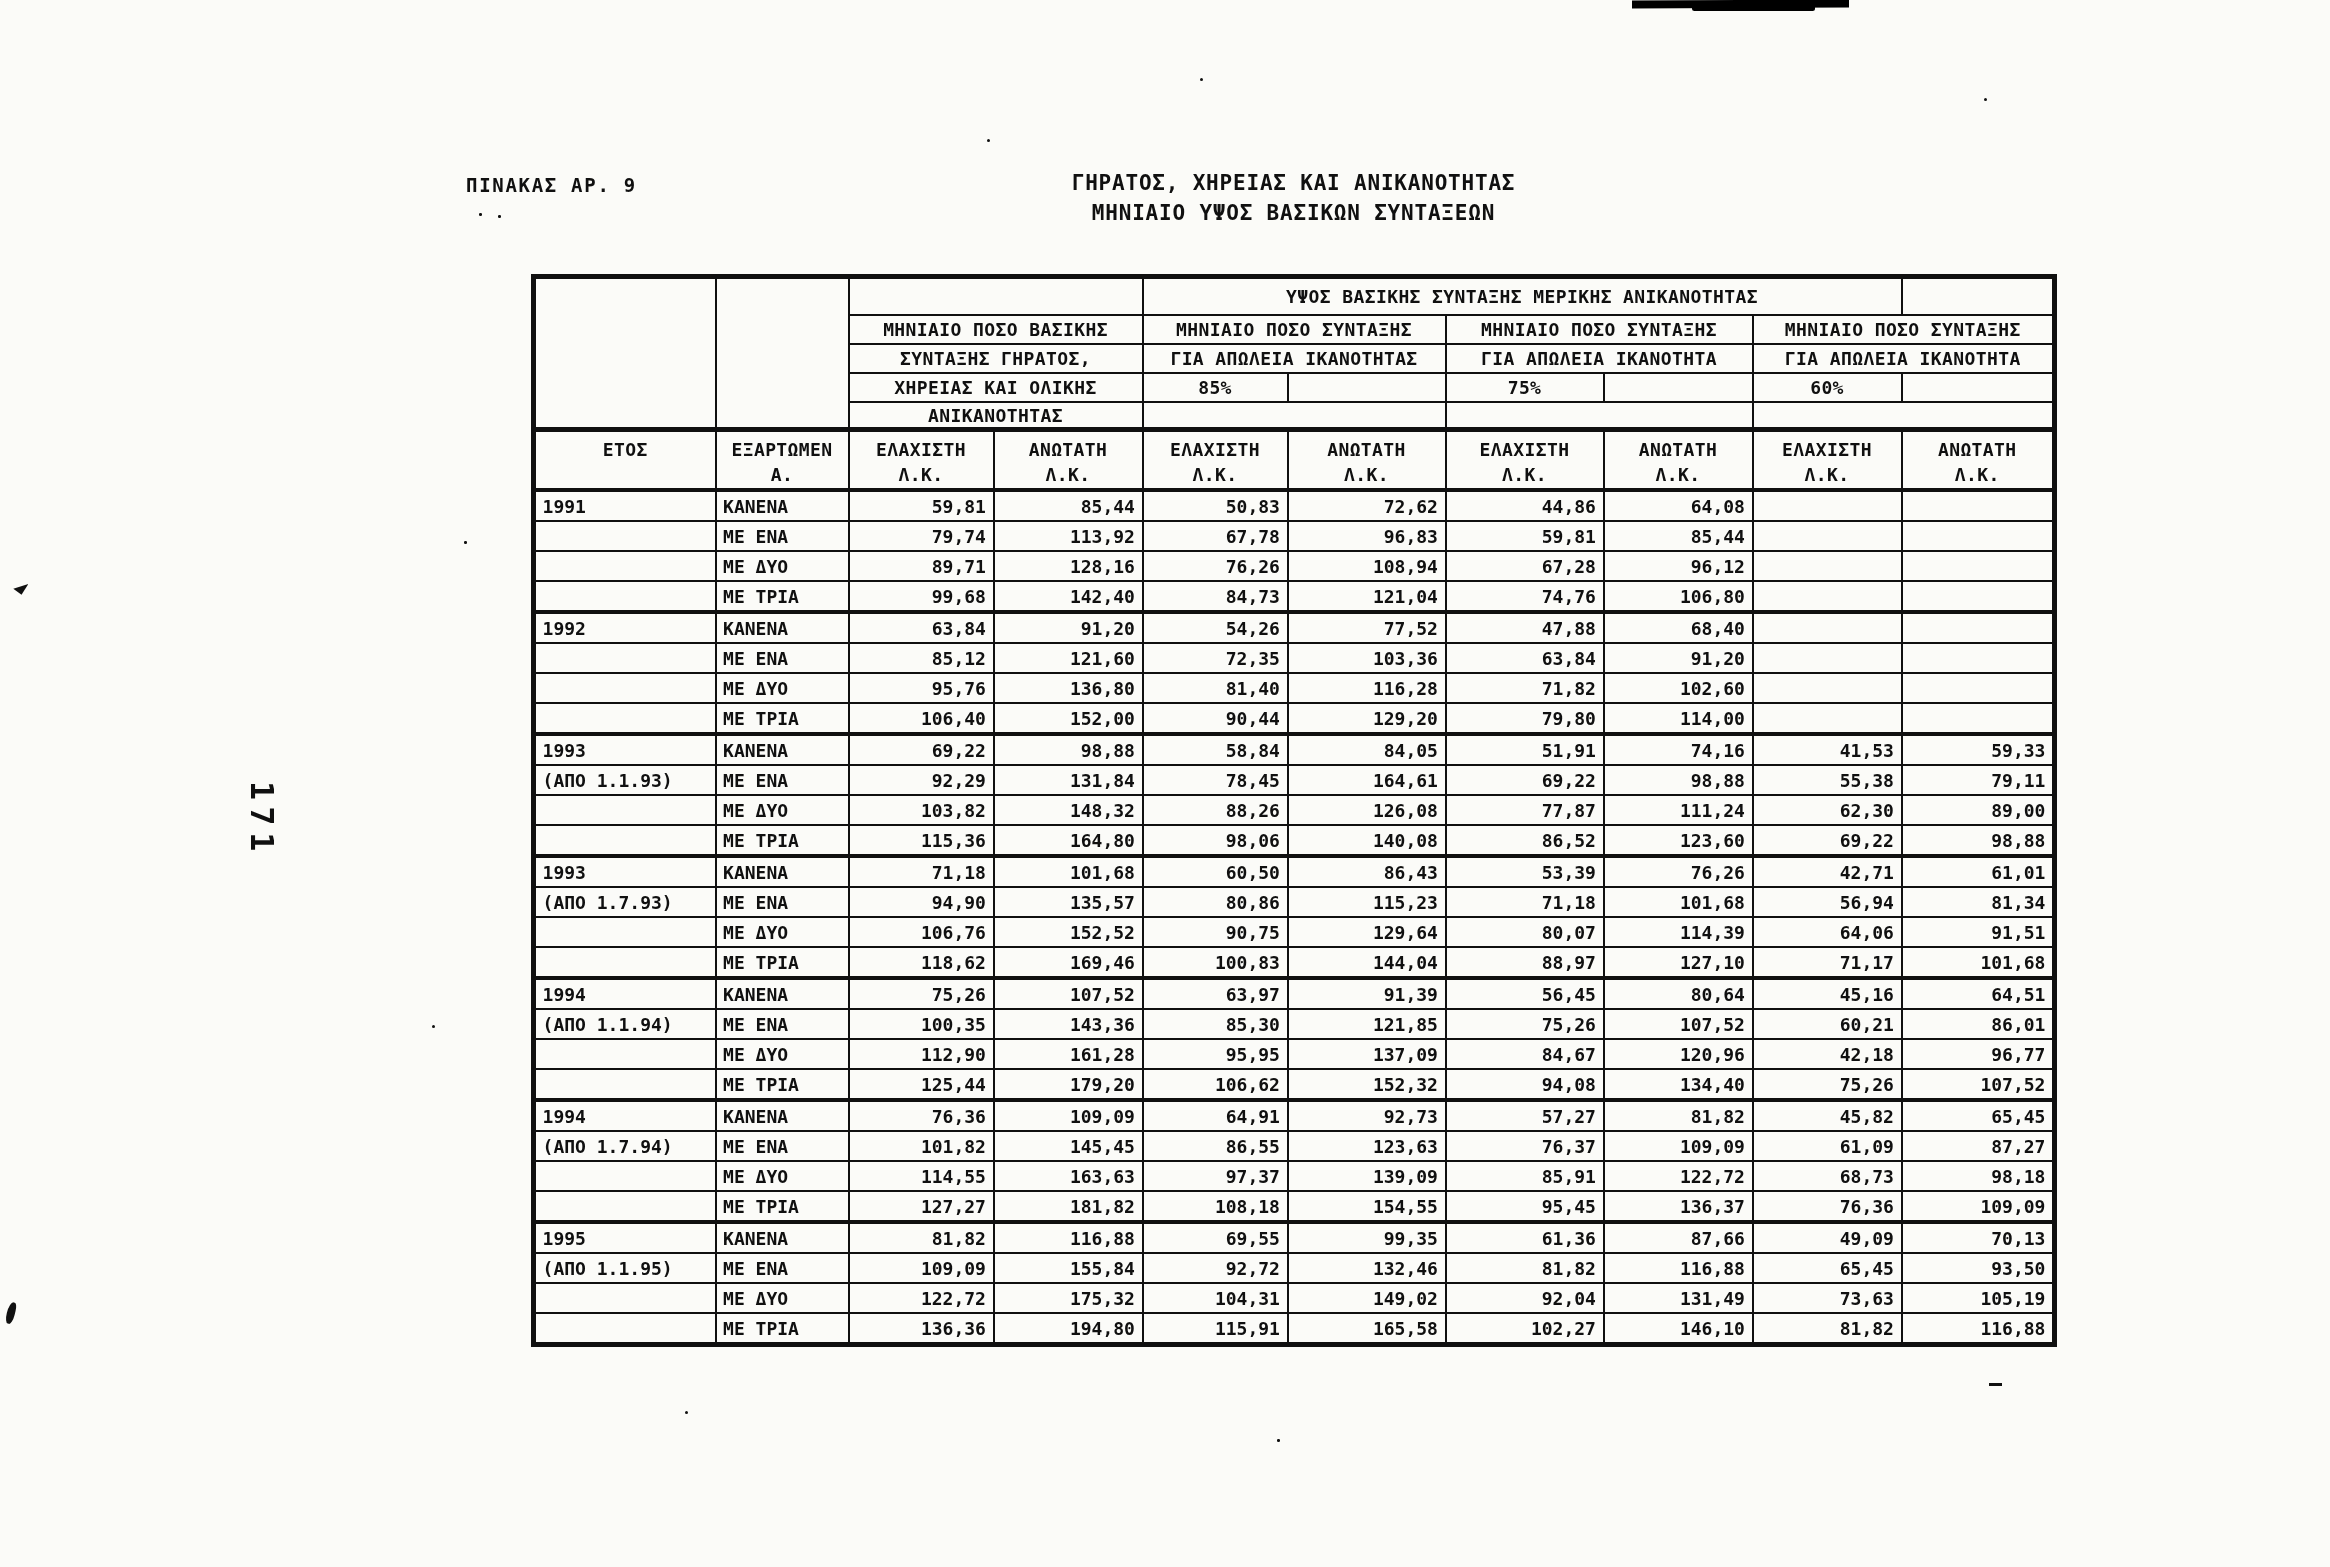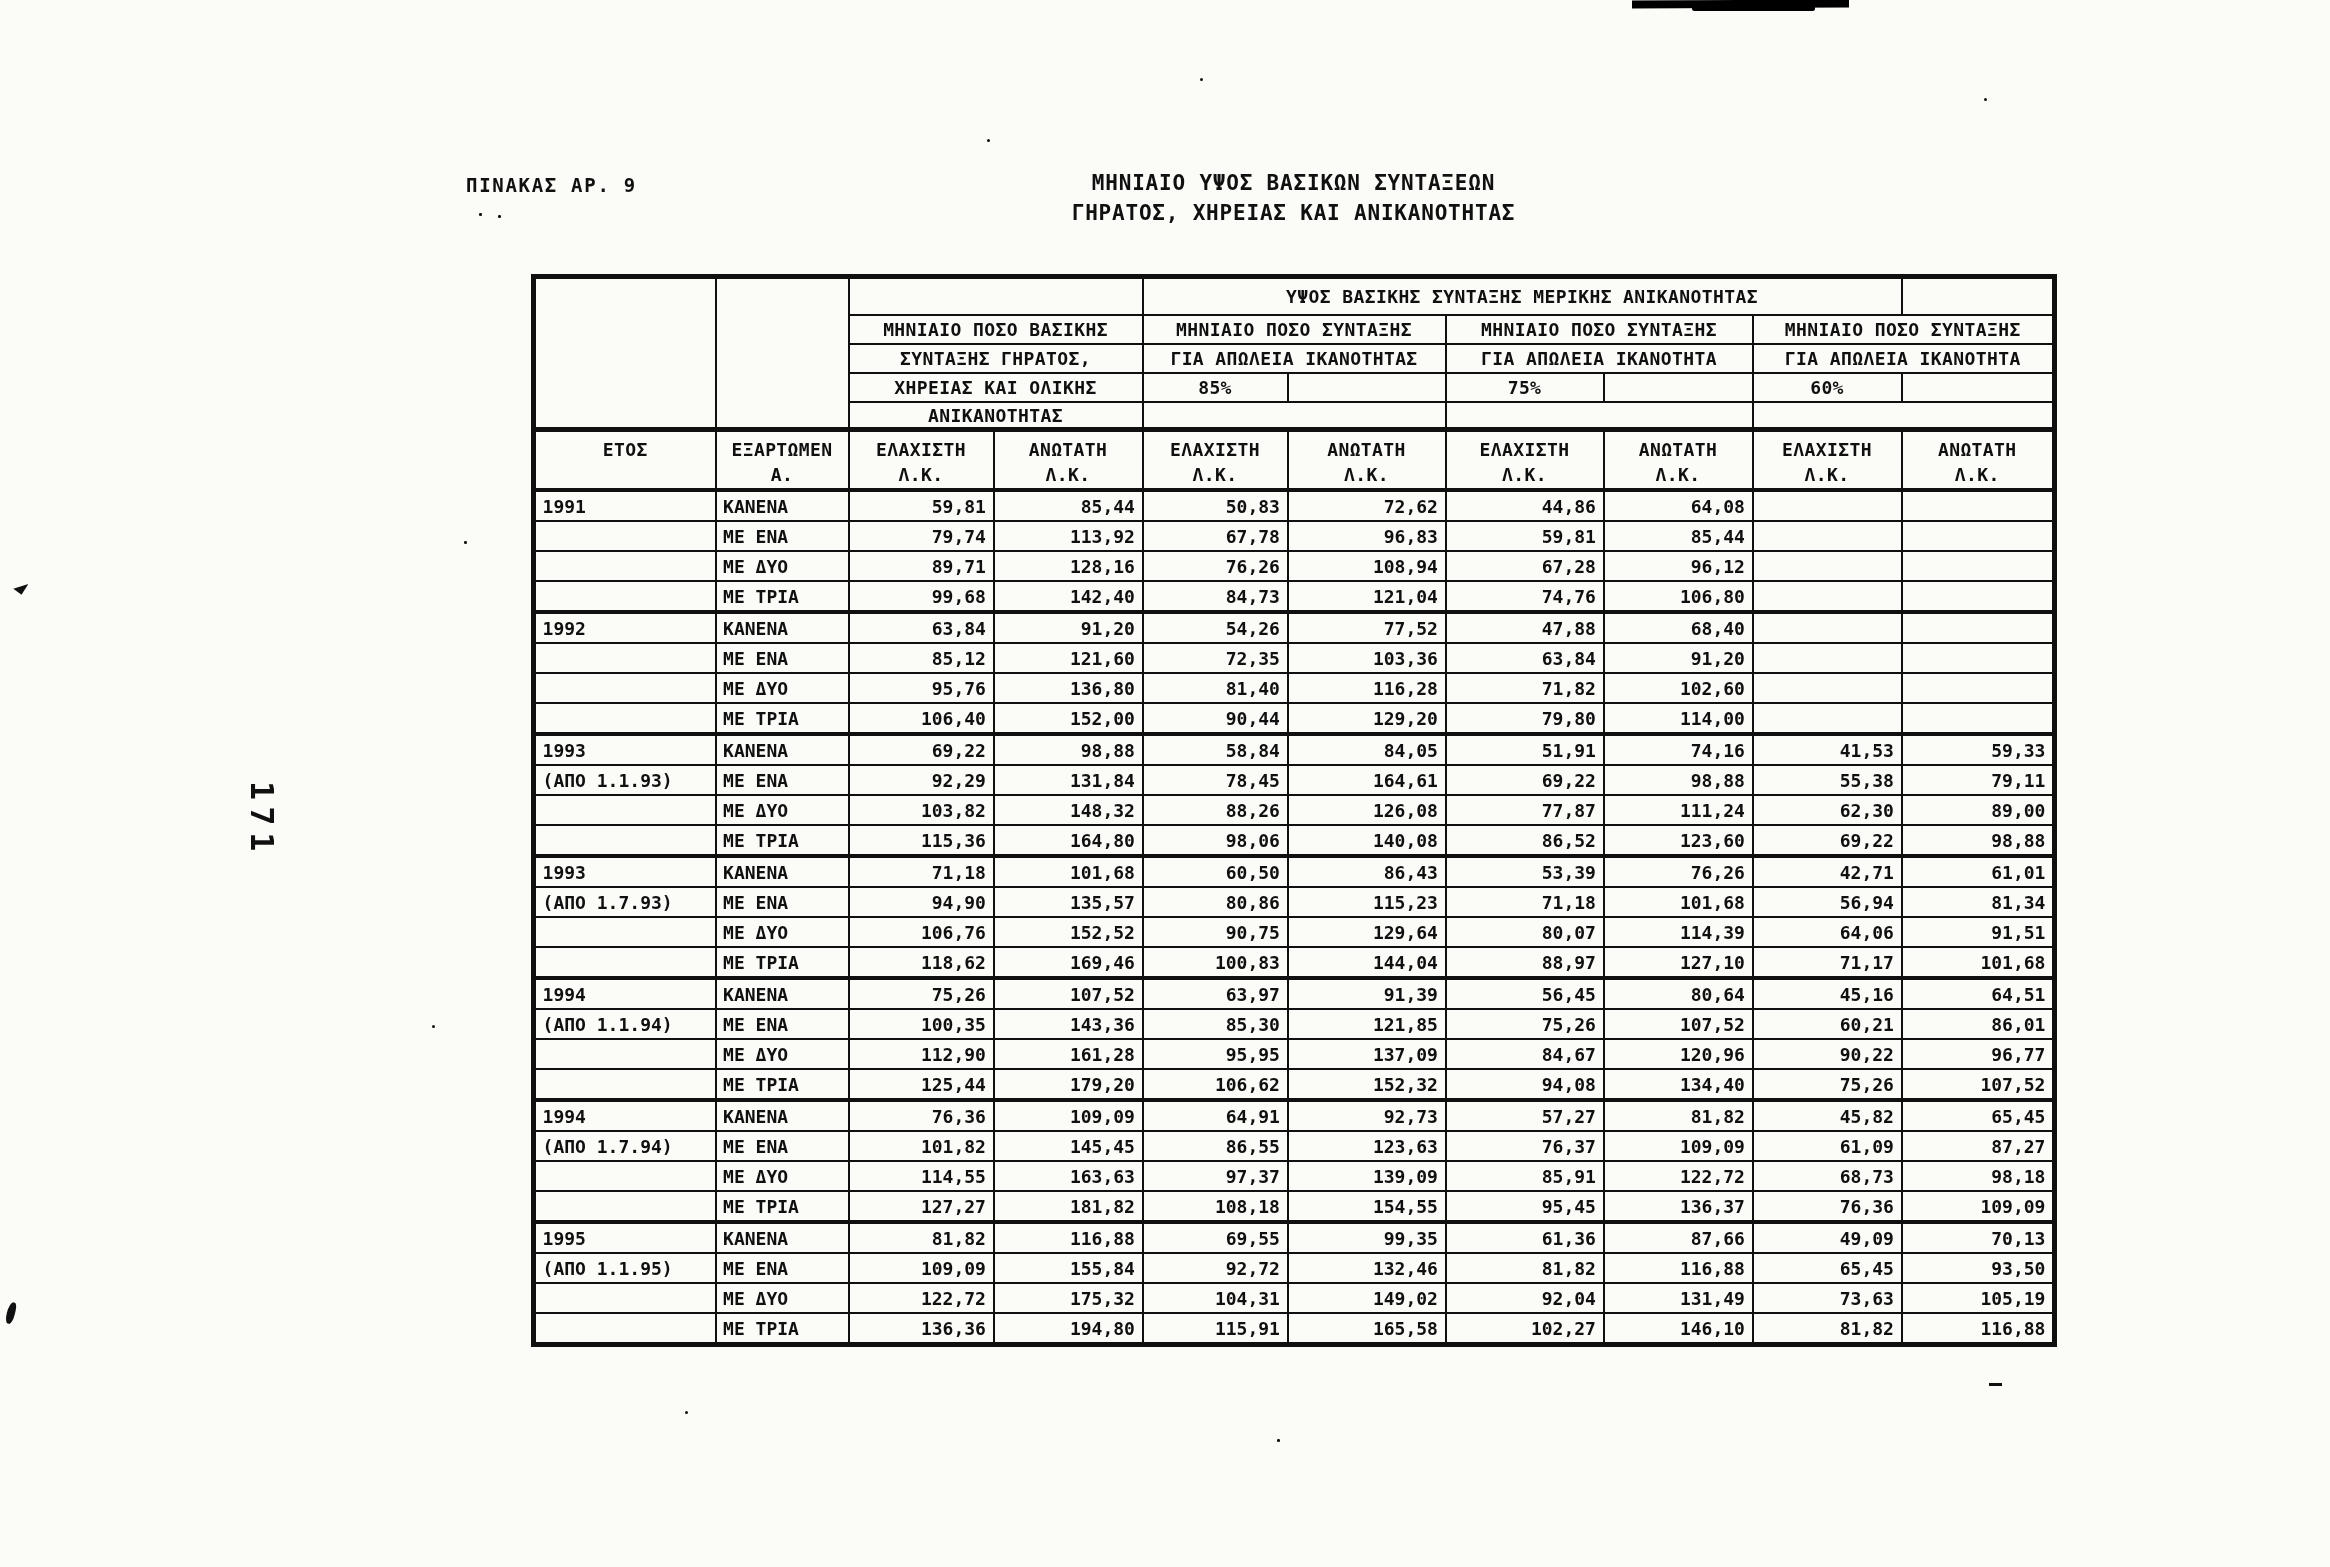--- a/index.html
+++ b/index.html
@@ -95,22 +95,22 @@
   <div class="speck" style="left:498px;top:215px;width:2.5px;height:2.5px;"></div>
   <div class="speck" style="left:464px;top:541px;width:2.5px;height:2.5px;"></div>
   <div class="speck" style="left:432px;top:1025px;width:3.3px;height:3.3px;"></div>
   <div class="speck" style="left:685px;top:1411px;width:3.3px;height:3.3px;"></div>
   <div class="speck" style="left:1277px;top:1439px;width:2.5px;height:2.5px;"></div>
 
   <div class="page-num">171</div>
 
   <div class="tbl-label">ΠΙΝΑΚΑΣ ΑΡ. 9</div>
   <div class="doc-title">
+    <div>ΓΗΡΑΤΟΣ, ΧΗΡΕΙΑΣ ΚΑΙ ΑΝΙΚΑΝΟΤΗΤΑΣ</div>
     <div>ΜΗΝΙΑΙΟ ΥΨΟΣ ΒΑΣΙΚΩΝ ΣΥΝΤΑΞΕΩΝ</div>
-    <div>ΓΗΡΑΤΟΣ, ΧΗΡΕΙΑΣ ΚΑΙ ΑΝΙΚΑΝΟΤΗΤΑΣ</div>
   </div>
 
   <table class="tbl">
     <colgroup>
       <col style="width:182px">
         <col style="width:133px">
       <col style="width:145px">
         <col style="width:149px">
       <col style="width:145px">
         <col style="width:158px">
@@ -413,21 +413,21 @@
         </tr>
         <tr>
           <td class="c-year"></td>
           <td class="c-dep">ΜΕ ΔΥΟ</td>
           <td class="c-num">112,90</td>
           <td class="c-num">161,28</td>
           <td class="c-num">95,95</td>
           <td class="c-num">137,09</td>
           <td class="c-num">84,67</td>
           <td class="c-num">120,96</td>
-          <td class="c-num">90,22</td>
+          <td class="c-num">42,18</td>
           <td class="c-num">96,77</td>
         </tr>
         <tr>
           <td class="c-year"></td>
           <td class="c-dep">ΜΕ ΤΡΙΑ</td>
           <td class="c-num">125,44</td>
           <td class="c-num">179,20</td>
           <td class="c-num">106,62</td>
           <td class="c-num">152,32</td>
           <td class="c-num">94,08</td>

